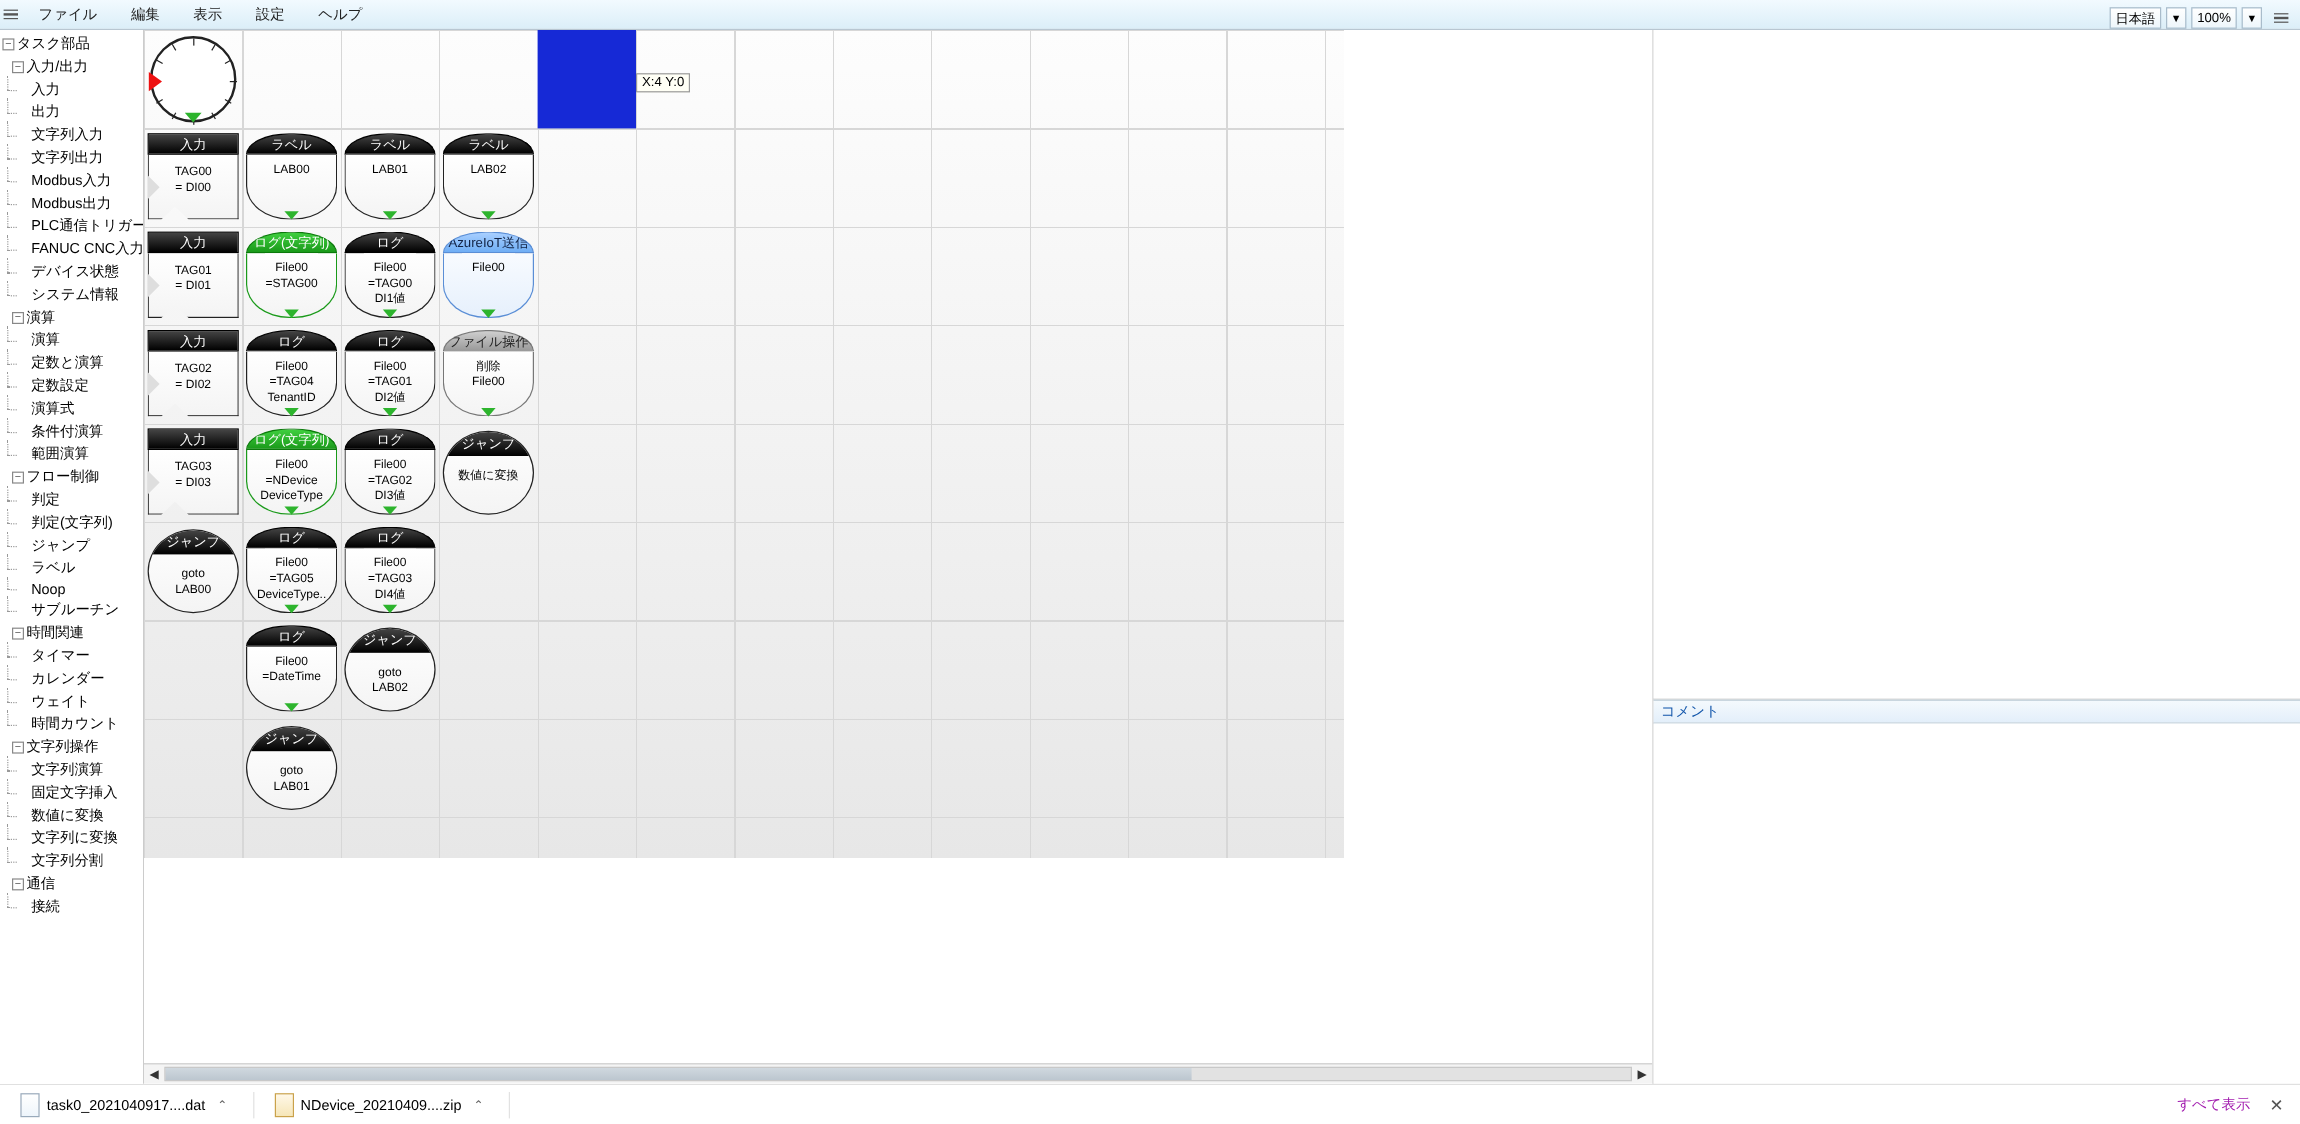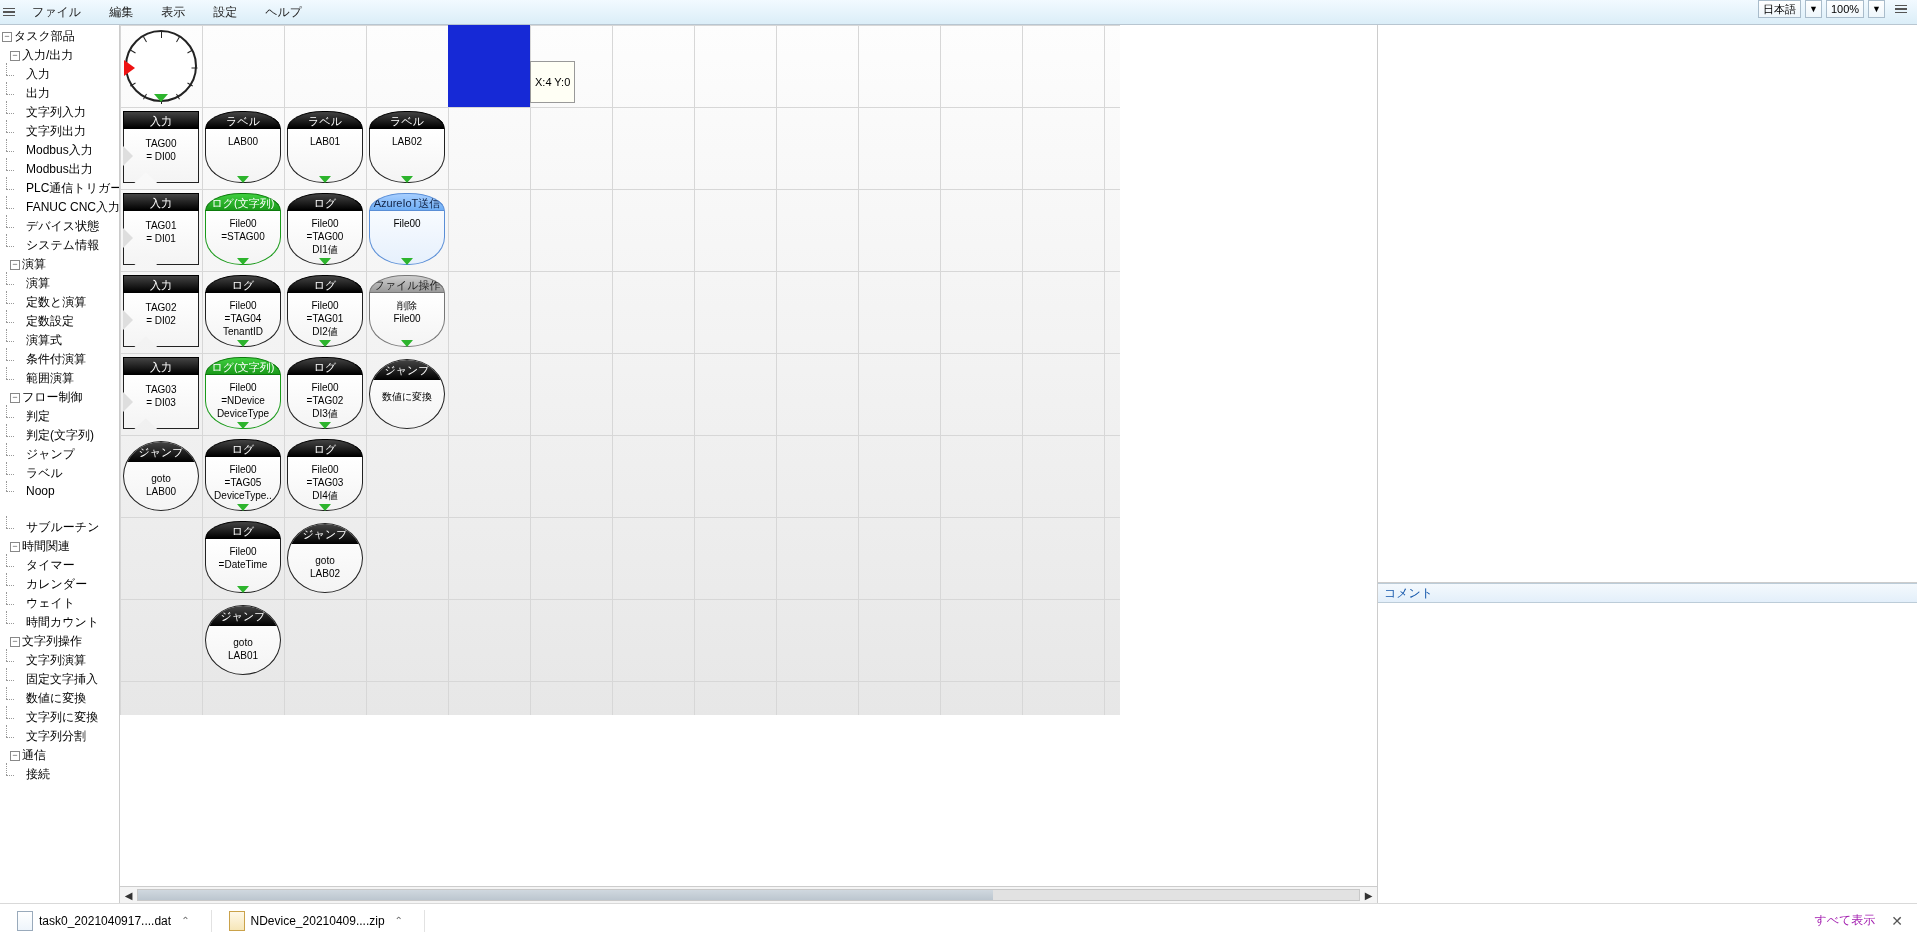--- a/index.html
+++ b/index.html
@@ -3,21 +3,21 @@
 <meta charset="utf-8">
 <style>
 * { box-sizing: border-box; margin: 0; padding: 0; font-family: "Meiryo", "MS PGothic", sans-serif; }
 html, body { width: 100%; height: 100%; overflow: hidden; background: #fff; }
 
 
 .menubar {
   height: 25px;
   background: linear-gradient(#f2faff, #dbeef8);
   border-bottom: 1px solid #b8c6d1;
-  display: flex; align-items: flex-start;
+  display: flex; align-items: flex-end;
   font-size: 12px;
 }
 .menubar .hamb {
   width: 18px; height: 100%; display: flex; flex-direction: column; justify-content: center; align-items: center; gap: 2px; padding: 0 5px; cursor: pointer;
 }
 .menubar .hamb span { display:block; width:12px; height:1.5px; background:#555; }
 .menubar .menuitem { padding: 0 14px; height: 100%; display:flex; align-items:center; cursor:pointer; color:#222; }
 .menubar .right { margin-left:auto; display:flex; align-items:center; gap:4px; padding-right:4px;}
 .menubar select, .menubar .selectish {
   font-size:11px; height:18px; border:1px solid #a9bccb; background:linear-gradient(#fff,#eef6fb);
@@ -54,21 +54,21 @@
   width: 1000px;
   background:
     repeating-linear-gradient(to right, #d7d7d7 0, #d7d7d7 1px, transparent 1px, transparent 82px),
     repeating-linear-gradient(to bottom, #d7d7d7 0, #d7d7d7 1px, transparent 1px, transparent 82px),
     linear-gradient(#fdfdfd,#e7e7e7);
   min-height: 690px;
 }
 .cell { position:absolute; width:82px; height:82px; }
 .sel { background:#1629d6; }
 .tooltip {
-  position:absolute; background:#fffff5; border:1px solid #999; font-size:11px; padding:14px 4px;
+  position:absolute; background:#fffff5; border:1px solid #999; font-size:11px; padding:1px 4px;
   white-space:nowrap;
 }
 
 
 .startnode {
   width:72px; height:72px; margin:5px auto; border:2px solid #222; border-radius:50%; position:relative; background:#fff;
 }
 .startnode .tick { position:absolute; width:1px; height:6px; background:#222; left:50%; top:0; transform-origin: center 36px;}
 .startnode .ptr {
   position:absolute; left:-3px; top:28px; width:0;height:0;
@@ -242,21 +242,21 @@
       <div class="cat">
         <div class="treeitem" style="padding-left: 8px;">
           <span class="exp">−</span>
           <span>フロー制御</span>
         </div>
         <div class="treeitem leaf" style="padding-left: 24px;">判定</div>
         <div class="treeitem leaf" style="padding-left: 24px;">判定(文字列)</div>
         <div class="treeitem leaf" style="padding-left: 24px;">ジャンプ</div>
         <div class="treeitem leaf" style="padding-left: 24px;">ラベル</div>
         <div class="treeitem leaf" style="padding-left: 24px;">Noop</div>
-        <div class="treeitem leaf" style="padding-left: 24px; margin-top: 19px;">サブルーチン</div>
+        <div class="treeitem leaf" style="padding-left: 24px;">サブルーチン</div>
       </div>
       <div class="cat">
         <div class="treeitem" style="padding-left: 8px;">
           <span class="exp">−</span>
           <span>時間関連</span>
         </div>
         <div class="treeitem leaf" style="padding-left: 24px;">タイマー</div>
         <div class="treeitem leaf" style="padding-left: 24px;">カレンダー</div>
         <div class="treeitem leaf" style="padding-left: 24px;">ウェイト</div>
         <div class="treeitem leaf" style="padding-left: 24px;">時間カウント</div>

